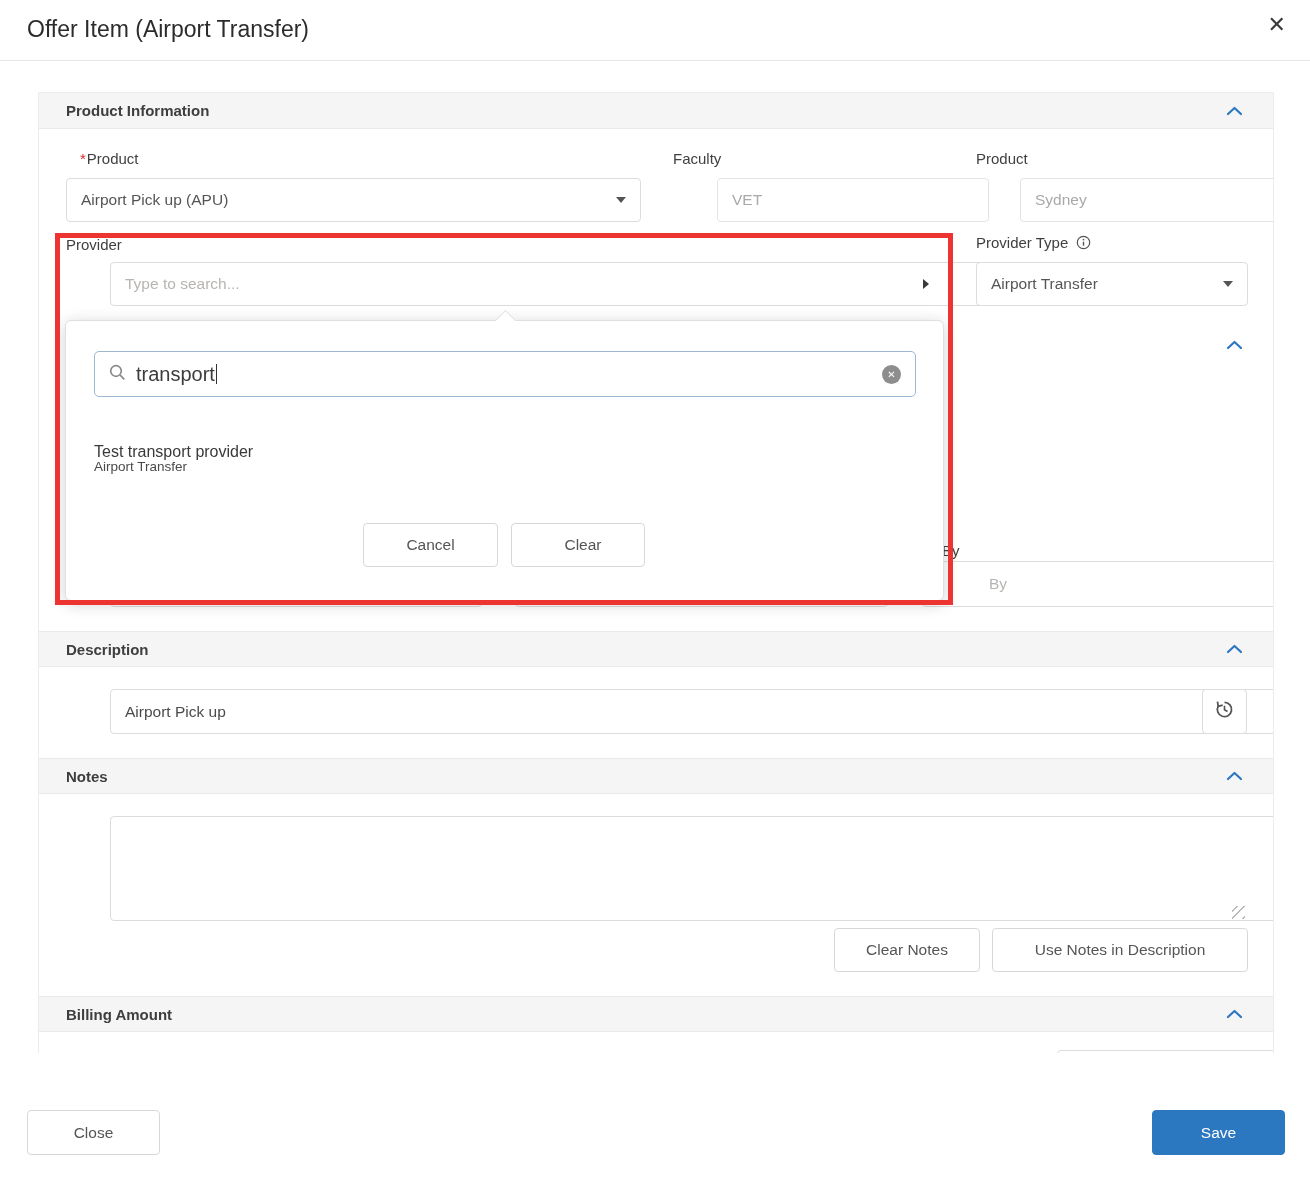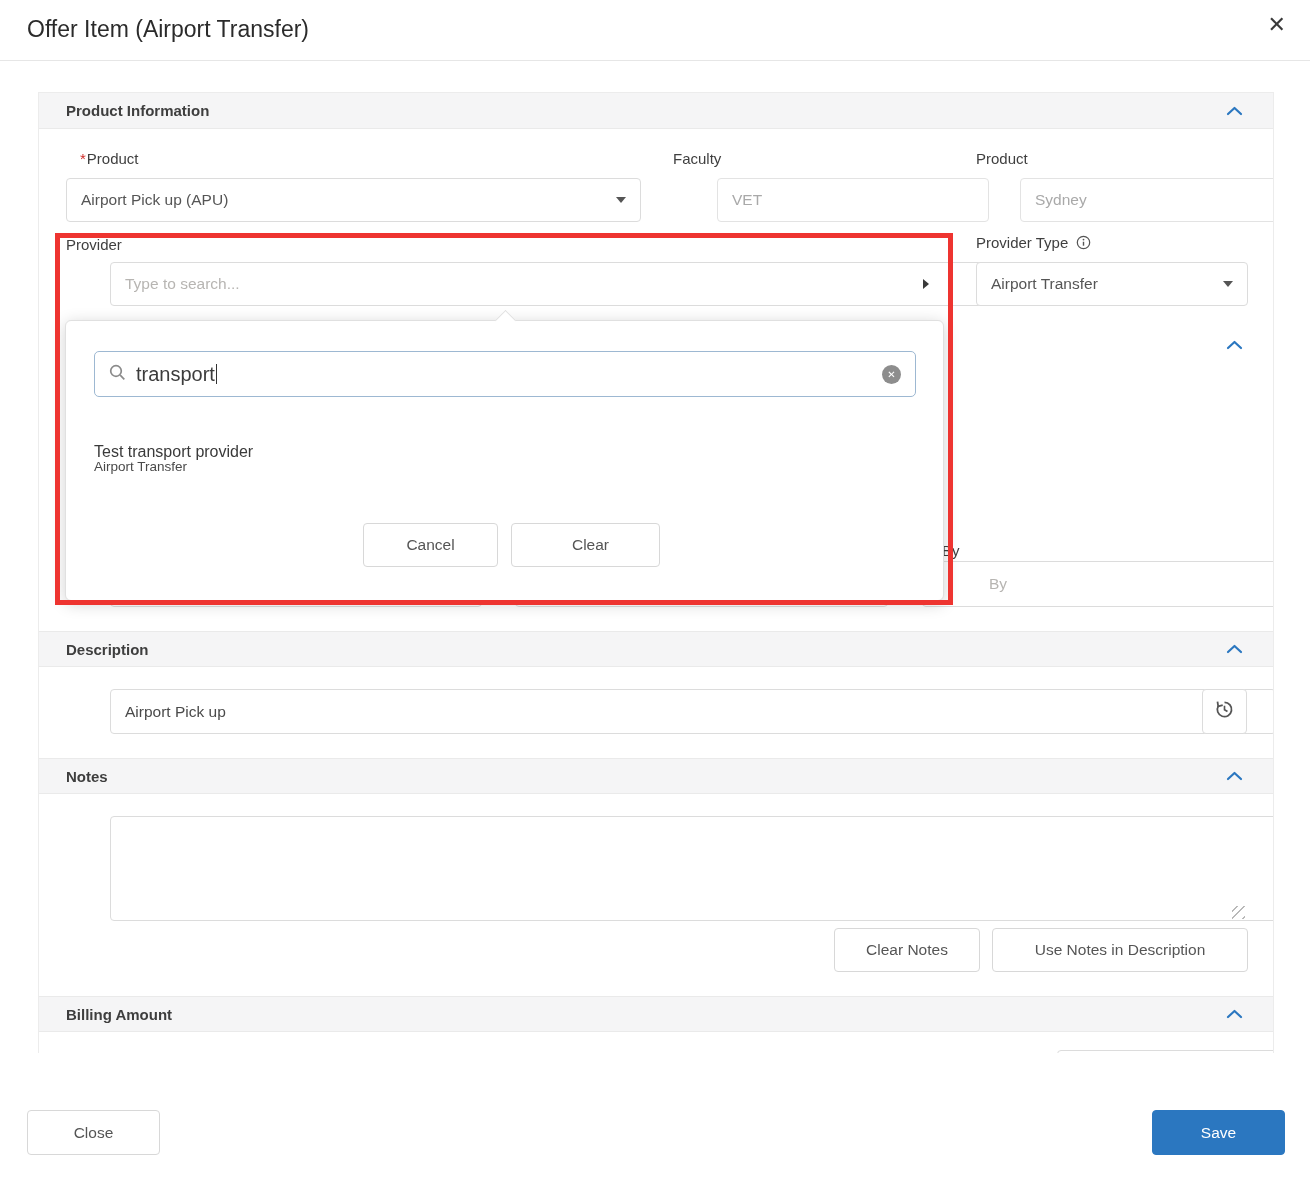--- a/index.html
+++ b/index.html
@@ -162,19 +162,19 @@
           <path d="M11.2 11.2 L15.3 15.3" stroke="#8a8a8a" stroke-width="1.7"></path>
         </svg>
     </span>
     <span class="search-text">transport</span>
     <span class="text-caret"></span>
     <span class="clear-circle">✕</span>
   </div>
   <div class="abs result-title">Test transport provider</div>
   <div class="abs result-subtitle">Airport Transfer</div>
   <button class="abs btn" style="left:297px;top:202px;width:135px;height:44px;">Cancel</button>
-  <button class="abs btn" style="left:445px;top:202px;width:149px;height:44px;padding-left:10px;">Clear</button>
+  <button class="abs btn" style="left:445px;top:202px;width:134px;height:44px;padding-left:10px;">Clear</button>
 </div>
 
 <div class="abs annotation"></div>
 
 <button class="abs btn" style="left:27px;top:1110px;width:133px;height:45px;">Close</button>
 <button class="abs btn btn-primary" style="left:1152px;top:1110px;width:133px;height:45px;">Save</button>
 
 </body></html>

